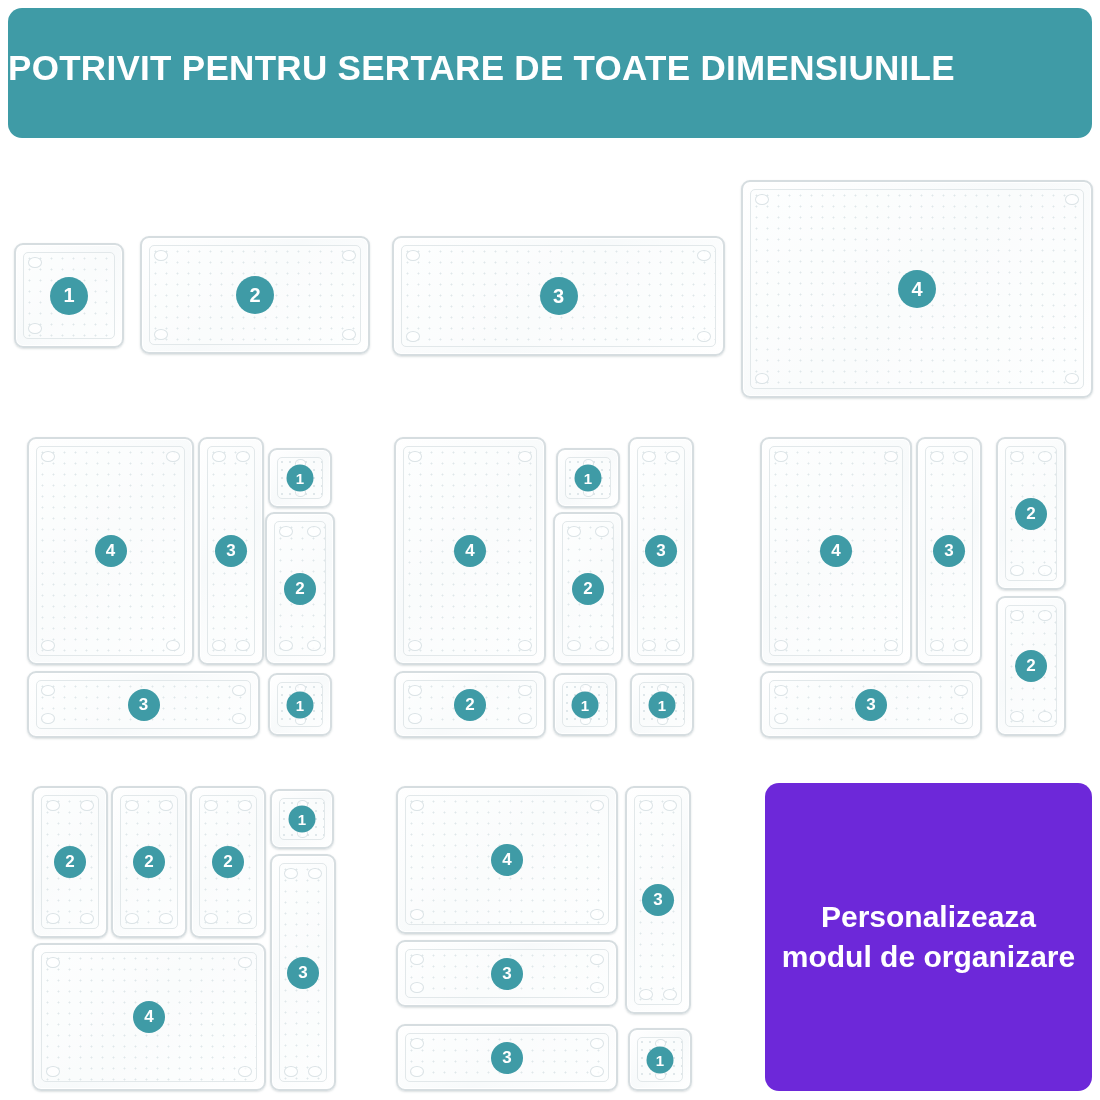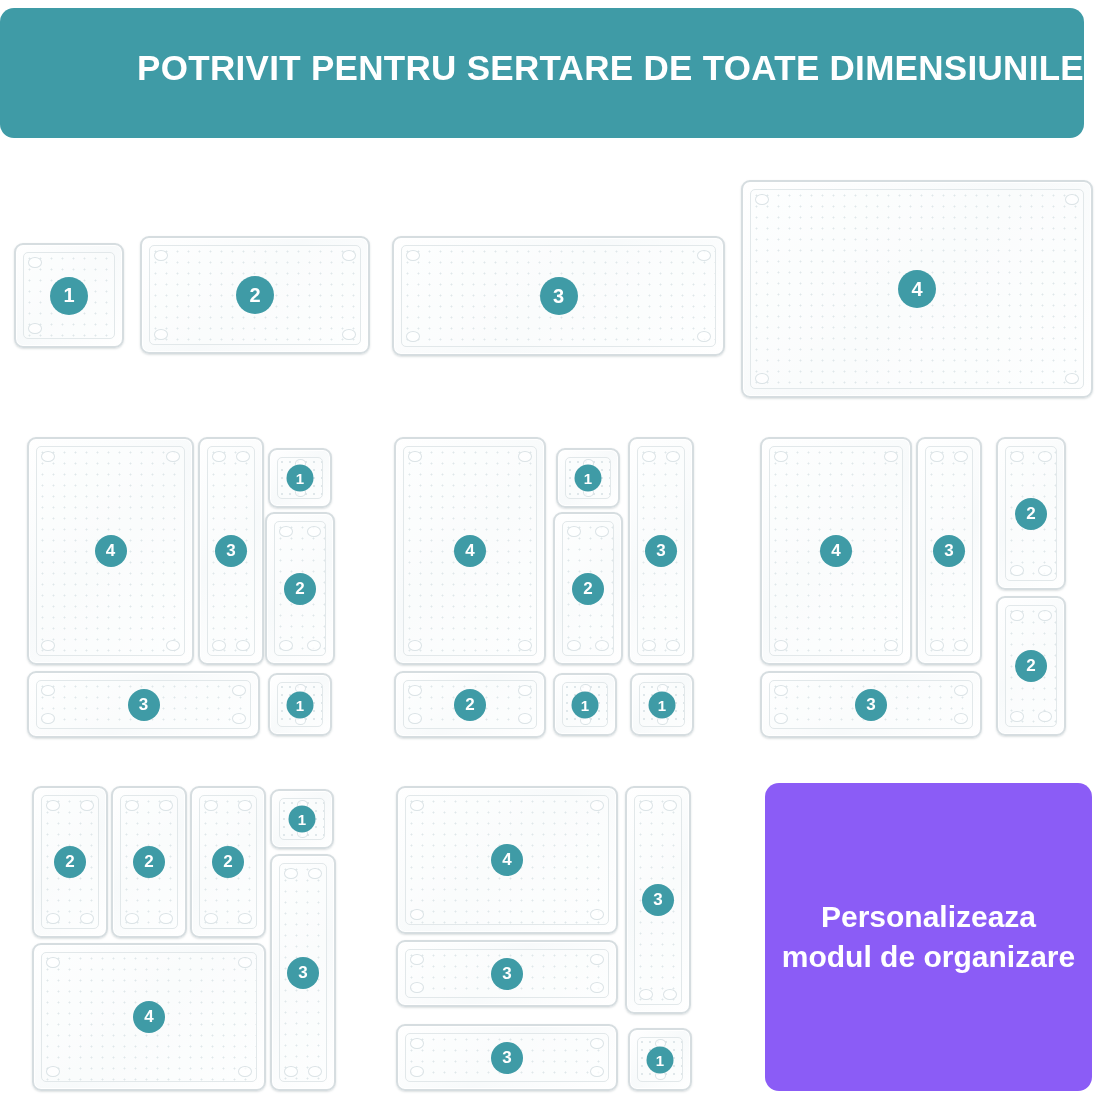--- a/index.html
+++ b/index.html
@@ -12,27 +12,27 @@
   #page {
     position: relative;
     width: 1100px; height: 1100px;
     background: #ffffff;
     overflow: hidden;
   }
 
   
   .banner {
     position: absolute;
-    left: 0; top: 8px;
+    left: 8px; top: 8px;
     width: 1084px; height: 130px;
     background: #3f9ba6;
     border-radius: 14px;
     display: flex;
     flex-direction: column;
-    align-items: flex-end;
+    align-items: flex-start;
     justify-content: center;
     color: #ffffff;
     text-align: center;
   }
   .banner-title {
     font-size: 35px;
     font-weight: bold;
     letter-spacing: 0.3px;
     line-height: 1.1;
     margin-bottom: 10px;
@@ -41,21 +41,21 @@
     font-size: 28px;
     font-weight: normal;
     line-height: 1.1;
   }
 
   
   .promo {
     position: absolute;
     left: 765px; top: 783px;
     width: 327px; height: 308px;
-    background: #8b5cf6;
+    background: #6d28d9;
     border-radius: 14px;
     display: flex;
     align-items: center;
     justify-content: center;
     color: #ffffff;
     text-align: center;
     padding: 10px;
   }
   .promo-text {
     font-size: 30px;

